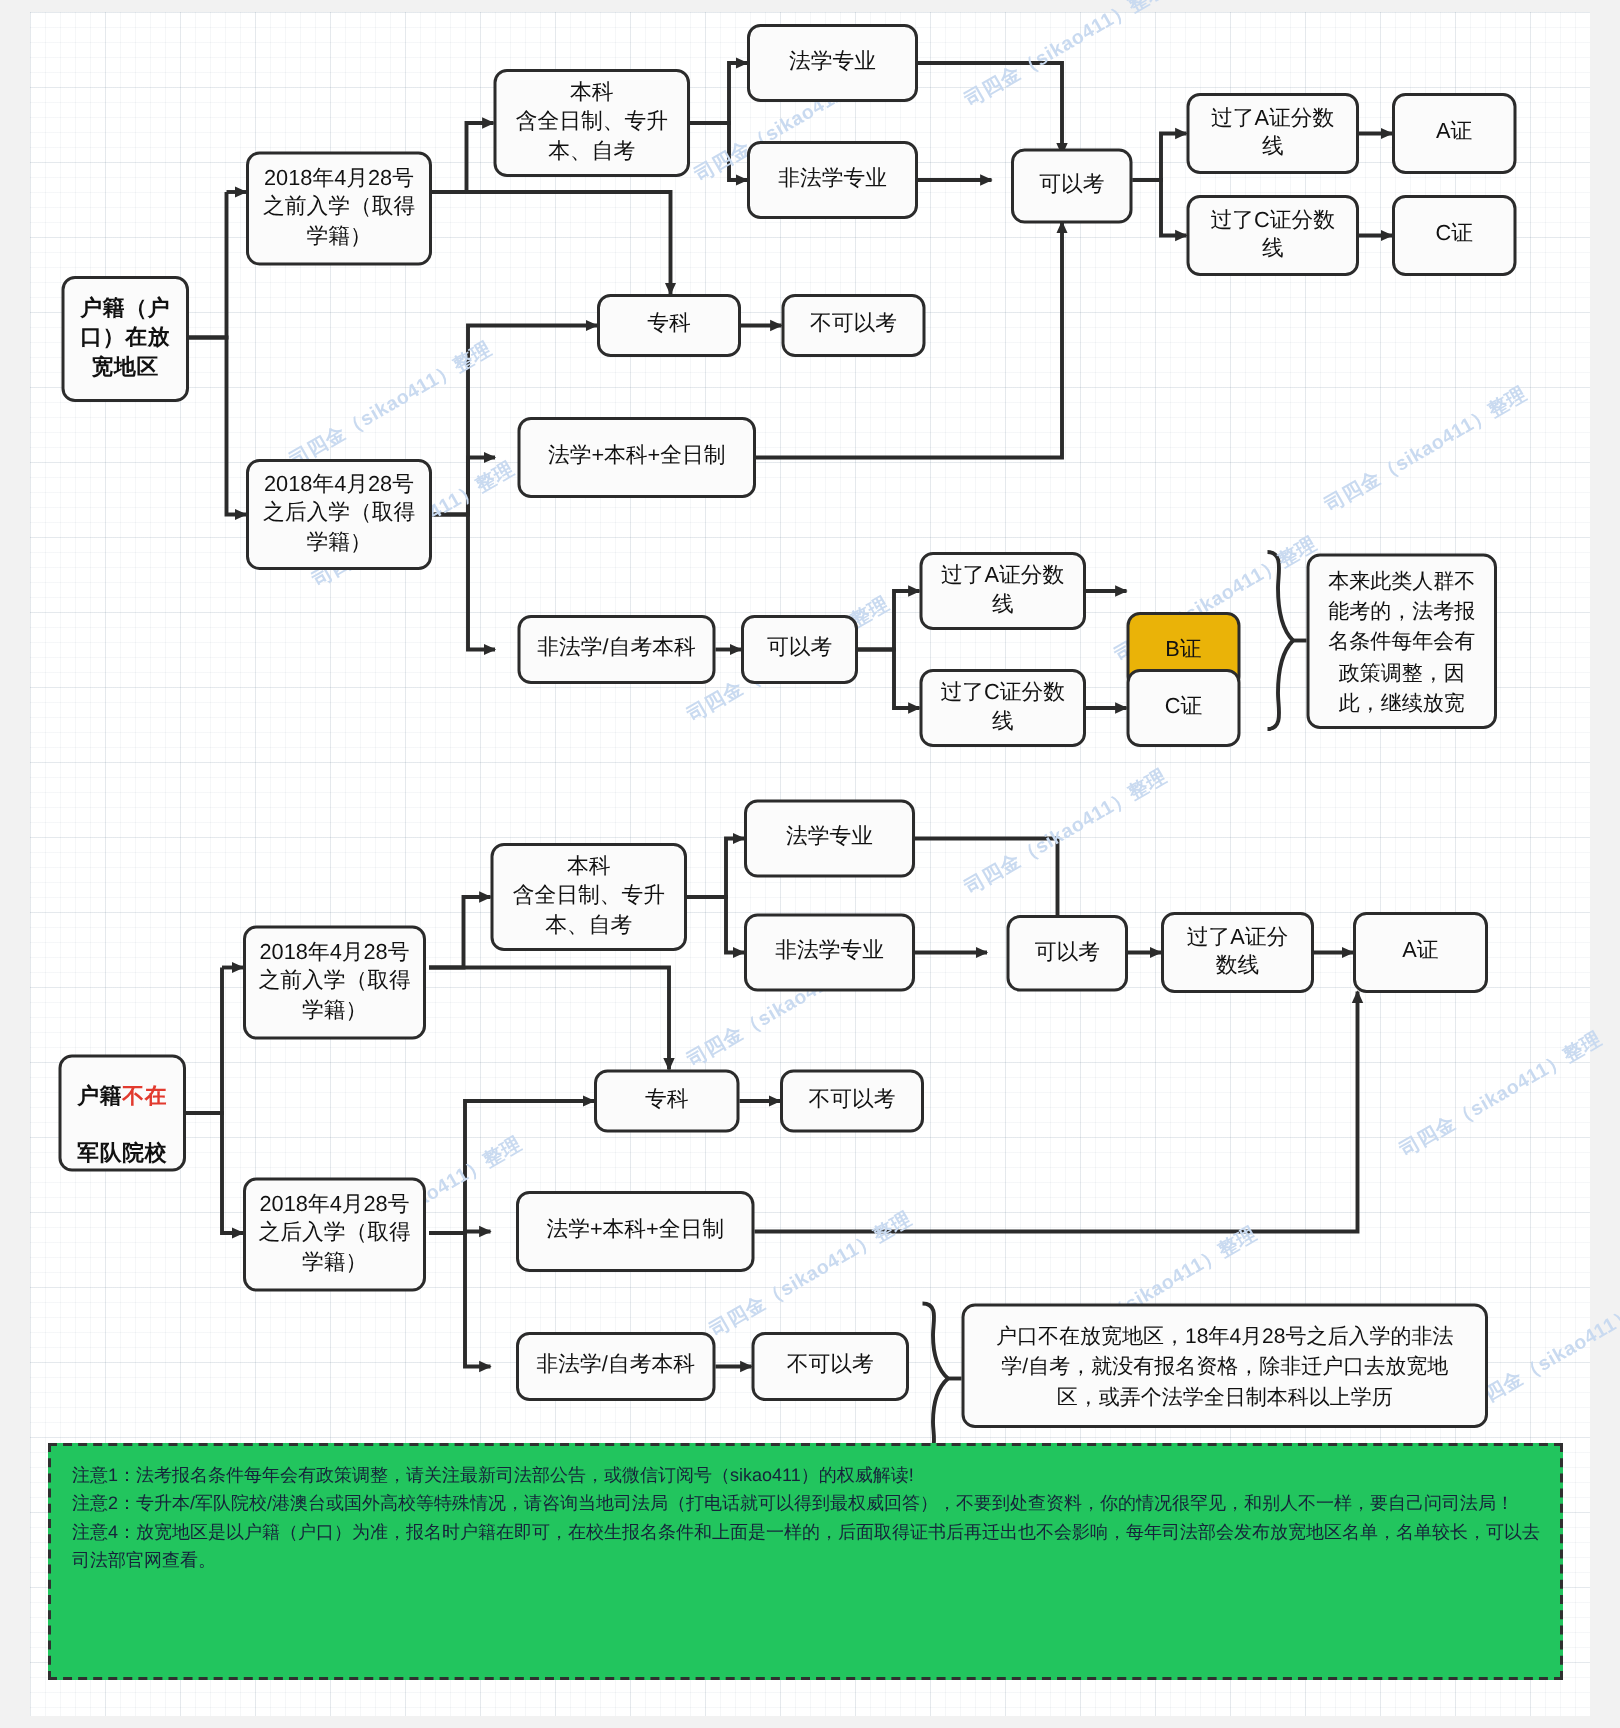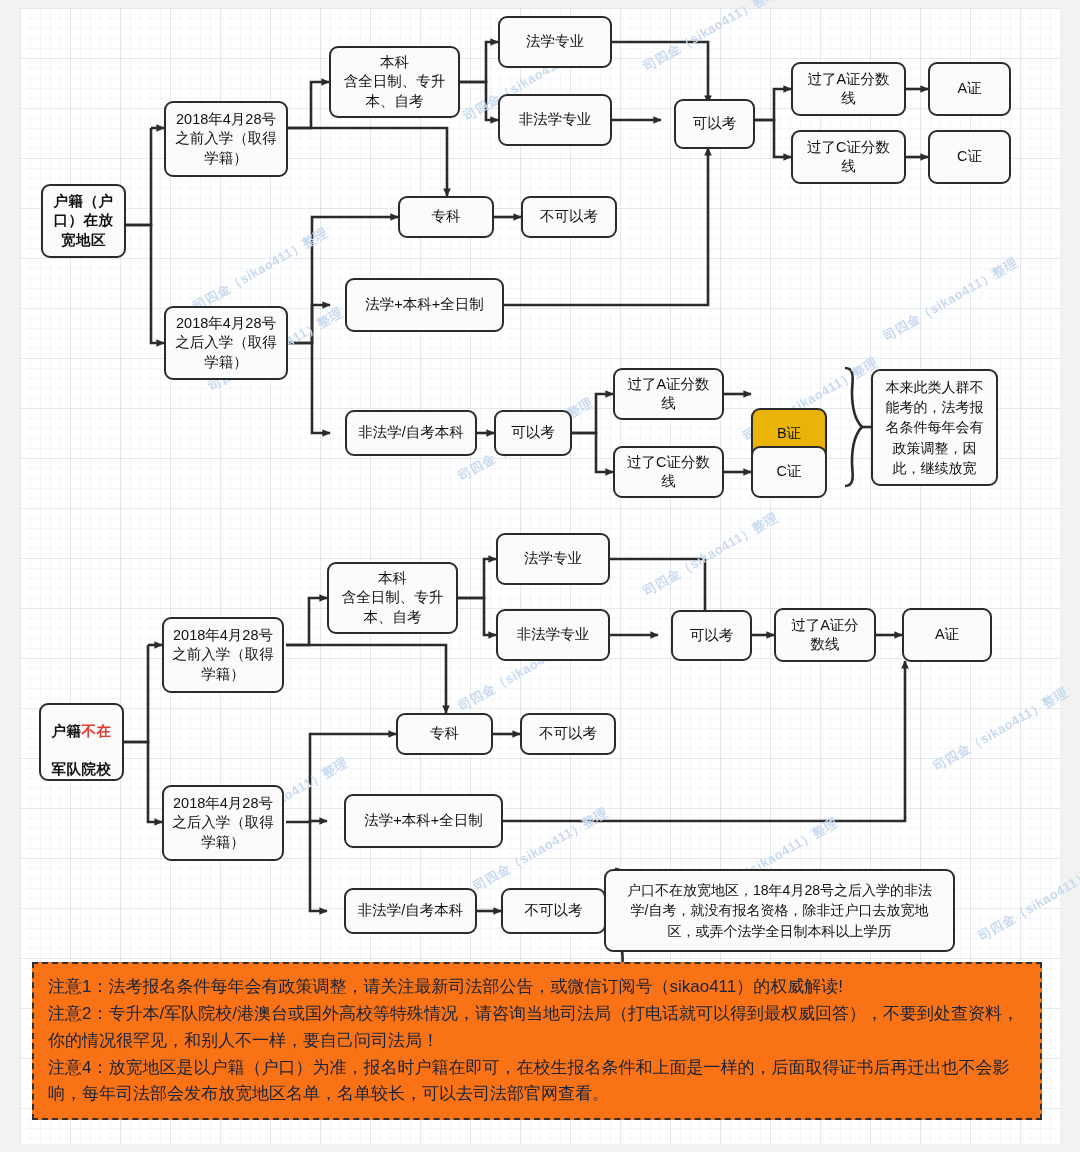--- a/index.html
+++ b/index.html
@@ -55,23 +55,23 @@
     transform-origin:left top;
     white-space:nowrap;
     letter-spacing:.5px;
     user-select:none;
   }
 
   #notes{
     position:absolute;left:32px;top:962px;width:1010px;height:158px;
     box-sizing:border-box;
     border:2px dashed #303030;
-    background:#f97316;
+    background:#22c55e;
     padding:10px 12px 8px 14px;
-    font-size:17px;
+    font-size:12px;
     line-height:1.58;
     color:#16233a;
   }
   #notes p{margin:0;}
   .red{color:#e23a2e;}
 </style>
 </head>
 <body>
 
 <div id="root">
@@ -164,21 +164,21 @@
   <div class="wm" style="left:205px;top:380px;">司四金（sikao411）整理</div>
   <div class="wm" style="left:470px;top:880px;">司四金（sikao411）整理</div>
   <div class="wm" style="left:455px;top:700px;">司四金（sikao411）整理</div>
   <div class="wm" style="left:640px;top:585px;">司四金（sikao411）整理</div>
   <div class="wm" style="left:700px;top:890px;">司四金（sikao411）整理</div>
   <div class="wm" style="left:930px;top:760px;">司四金（sikao411）整理</div>
   <div class="wm" style="left:975px;top:930px;">司四金（sikao411）整理</div>
   <div class="wm" style="left:880px;top:330px;">司四金（sikao411）整理</div>
   <div class="wm" style="left:210px;top:830px;">司四金（sikao411）整理</div>
 
-  <div class="node bold" style="left:41px;top:184px;width:85px;height:74px;">户籍（户口）在放宽地区</div>
+  <div class="node bold" style="left:41px;top:184px;width:85px;height:84px;">户籍（户口）在放宽地区</div>
 
   <div class="node" style="left:164px;top:101px;width:124px;height:76px;">2018年4月28号之前入学（取得学籍）</div>
 
   <div class="node" style="left:164px;top:306px;width:124px;height:74px;">2018年4月28号之后入学（取得学籍）</div>
 
   <div class="node" style="left:329px;top:46px;width:131px;height:72px;">本科
 含全日制、专升本、自考</div>
 
   <div class="node" style="left:498px;top:16px;width:114px;height:52px;">法学专业</div>
 
@@ -241,20 +241,20 @@
   <div class="node" style="left:774px;top:608px;width:102px;height:54px;">过了A证分数线</div>
 
   <div class="node" style="left:902px;top:608px;width:90px;height:54px;">A证</div>
 
   <div class="node" style="left:344px;top:794px;width:159px;height:54px;">法学+本科+全日制</div>
 
   <div class="node" style="left:344px;top:888px;width:133px;height:46px;">非法学/自考本科</div>
 
   <div class="node" style="left:501px;top:888px;width:105px;height:46px;">不可以考</div>
 
-  <div class="node note" style="left:604px;top:869px;width:351px;height:83px;padding:6px 14px;">户口不在放宽地区，18年4月28号之后入学的非法学/自考，就没有报名资格，除非迁户口去放宽地区，或弄个法学全日制本科以上学历</div>
+  <div class="node note" style="left:641px;top:869px;width:351px;height:83px;padding:6px 14px;">户口不在放宽地区，18年4月28号之后入学的非法学/自考，就没有报名资格，除非迁户口去放宽地区，或弄个法学全日制本科以上学历</div>
 
   <div id="notes">
     <p>注意1：法考报名条件每年会有政策调整，请关注最新司法部公告，或微信订阅号（sikao411）的权威解读!</p>
     <p>注意2：专升本/军队院校/港澳台或国外高校等特殊情况，请咨询当地司法局（打电话就可以得到最权威回答），不要到处查资料，你的情况很罕见，和别人不一样，要自己问司法局！</p>
     <p>注意4：放宽地区是以户籍（户口）为准，报名时户籍在即可，在校生报名条件和上面是一样的，后面取得证书后再迁出也不会影响，每年司法部会发布放宽地区名单，名单较长，可以去司法部官网查看。</p>
   </div>
 </div>
 
 </body></html>

